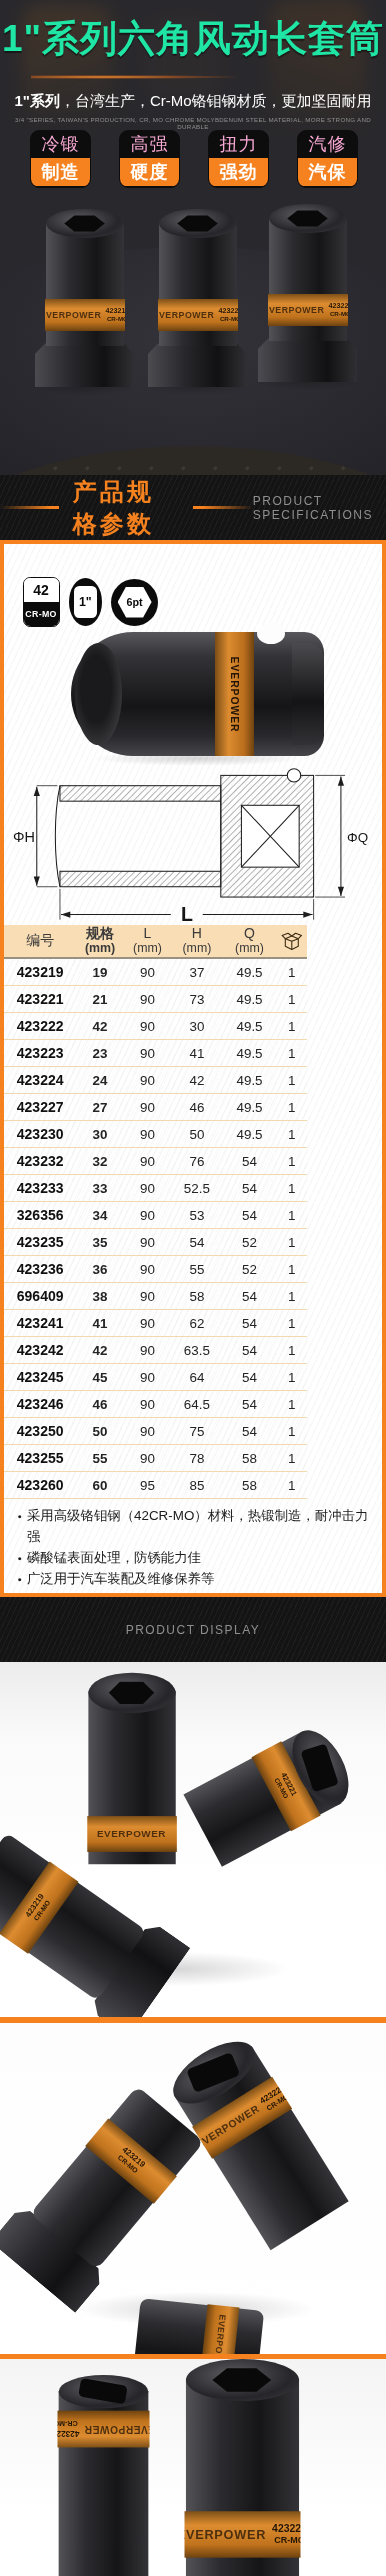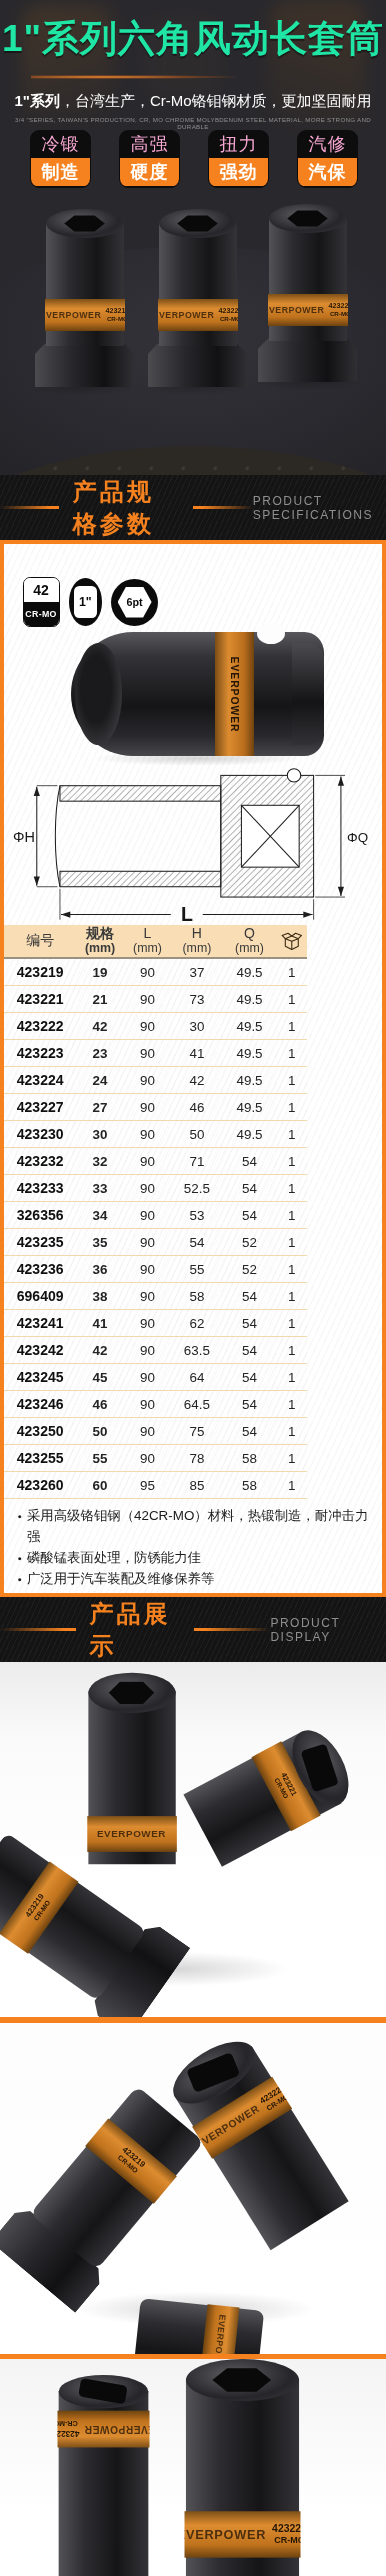--- a/index.html
+++ b/index.html
@@ -387,21 +387,21 @@
             <div class="tcell c1">30</div>
             <div class="tcell c2">90</div>
             <div class="tcell c3">50</div>
             <div class="tcell c4">49.5</div>
             <div class="tcell c5">1</div>
           </div>
           <div class="trow">
             <div class="tcell c0">423232</div>
             <div class="tcell c1">32</div>
             <div class="tcell c2">90</div>
-            <div class="tcell c3">71</div>
+            <div class="tcell c3">76</div>
             <div class="tcell c4">54</div>
             <div class="tcell c5">1</div>
           </div>
           <div class="trow">
             <div class="tcell c0">423233</div>
             <div class="tcell c1">33</div>
             <div class="tcell c2">90</div>
             <div class="tcell c3">52.5</div>
             <div class="tcell c4">54</div>
             <div class="tcell c5">1</div>
@@ -509,25 +509,20 @@
           </div>
         <div class="feat-line">
             <span class="dot">●</span>
             <span>广泛用于汽车装配及维修保养等</span>
           </div>
       </div>
     </div>
   </div>
 
   <div class="band-sec">
-    <div class="band-row">
-      <div class="band-line line-l"></div>
-      <div class="band-title">产品展示</div>
-      <div class="band-line line-r"></div>
-    </div>
     <div class="band-sub">PRODUCT DISPLAY</div>
   </div>
 
   <div class="photo-sec photo1">
     <div class="big-shadow" style="left:57px; top:289px; width:237px; height:36px;"></div>
 
     <div class="sock" style="left:82px; top:20.6px; transform:scale(1.12);">
       <div class="sock-top" style="height:36px;">
           <div class="sock-hole hex"></div>
         </div>

